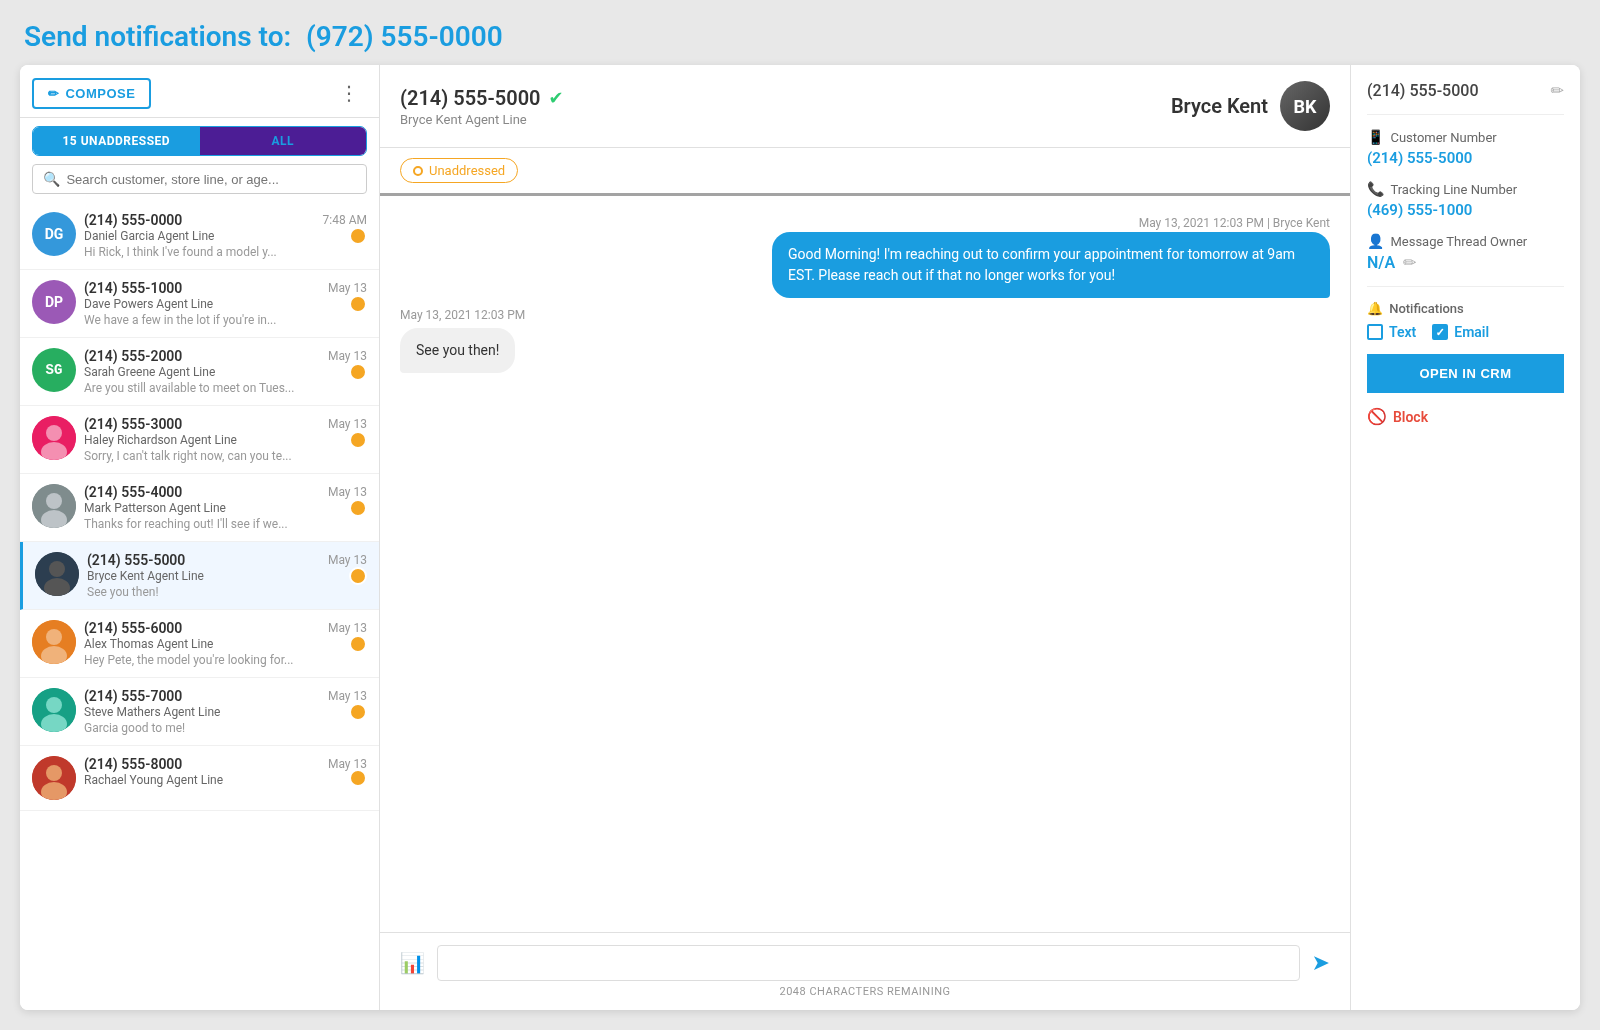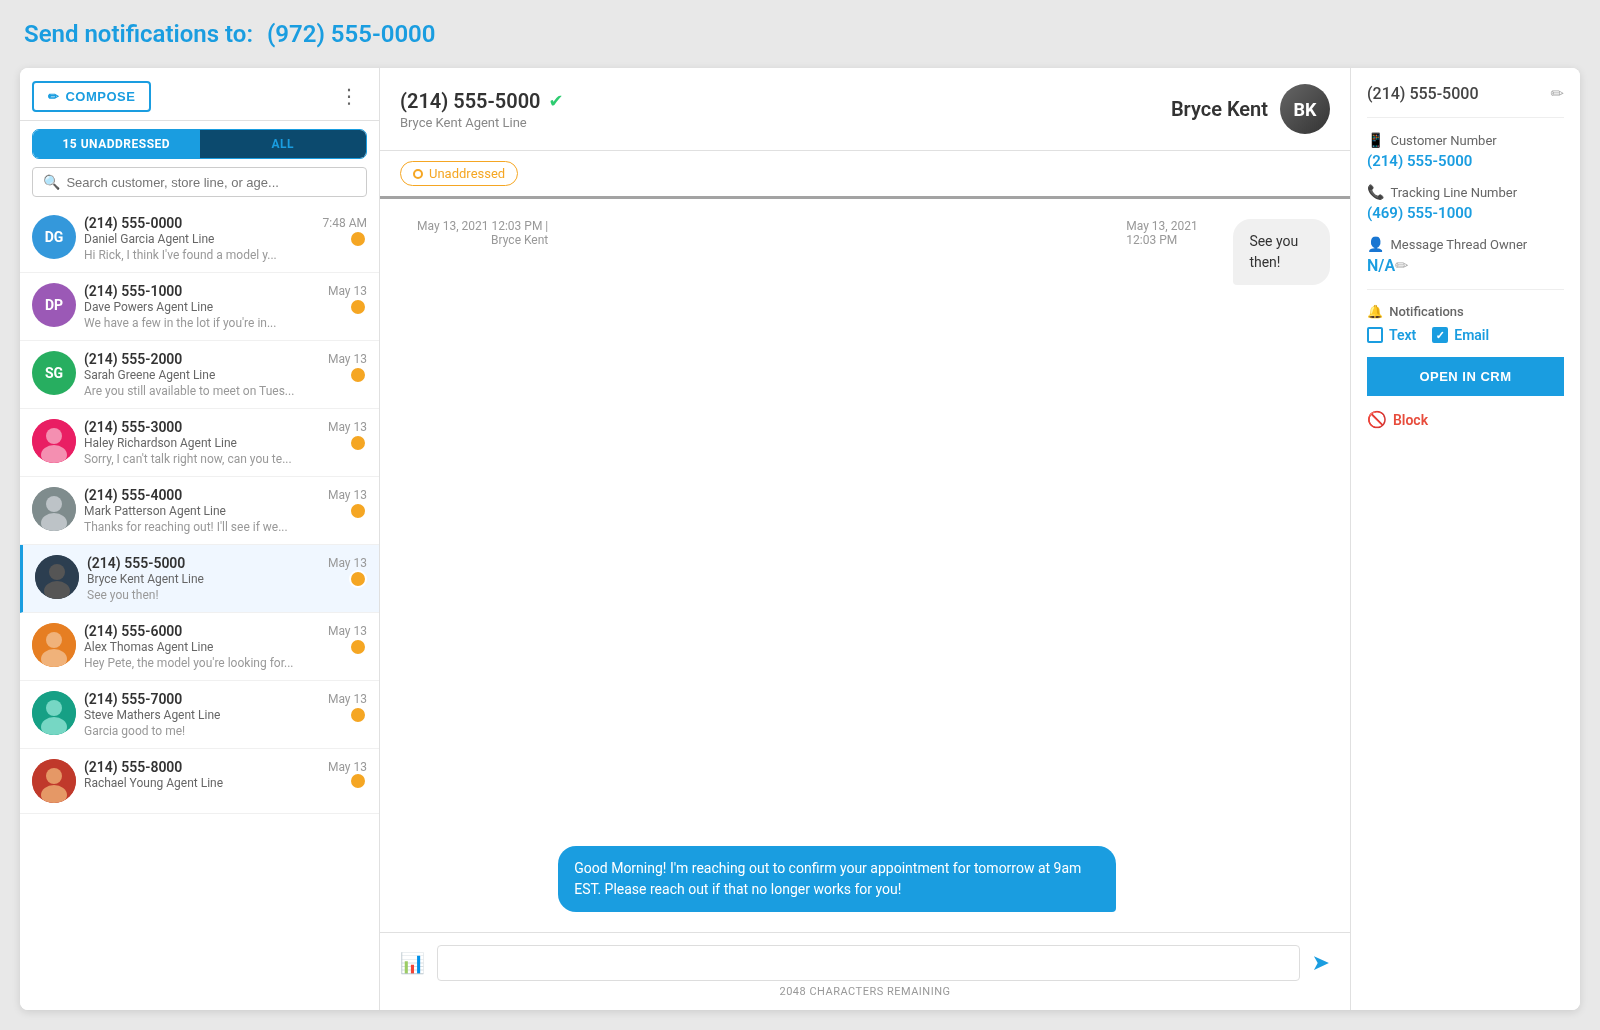--- a/index.html
+++ b/index.html
@@ -6,24 +6,24 @@
     body {
       font-family: -apple-system, BlinkMacSystemFont, 'Segoe UI', Roboto, sans-serif;
       background: #e8e8e8;
       width: 1600px;
       min-height: 1030px;
       display: flex;
       flex-direction: column;
       padding: 20px;
     }
     .page-header {
-      font-size: 24px;
+      font-size: 28px;
       font-weight: 400;
       color: #333;
-      margin-bottom: 20px;
+      margin-bottom: 12px;
       padding: 0 4px;
     }
     .page-header span {
       color: #1a9de0;
       font-weight: 600;
     }
     .main-container {
       display: flex;
       gap: 0;
       background: #fff;
@@ -84,21 +84,21 @@
       font-size: 12px;
       font-weight: 700;
       cursor: pointer;
       letter-spacing: 0.5px;
     }
     .filter-tab.active {
       background: #1a9de0;
       color: #fff;
     }
     .filter-tab.inactive {
-      background: #0c4a6e;
+      background: #4c1d95;
       color: #1a9de0;
     }
     .search-box {
       margin: 0 12px 8px;
       display: flex;
       align-items: center;
       border: 1px solid #ccc;
       border-radius: 4px;
       padding: 6px 10px;
       gap: 6px;
@@ -215,21 +215,21 @@
       width: 10px;
       height: 10px;
       border-radius: 50%;
       border: 2px solid #f5a623;
     }
     .chat-messages {
       flex: 1;
       overflow-y: auto;
       padding: 20px;
       display: flex;
-      flex-direction: row;
+      flex-direction: column;
       gap: 10px;
     }
     .msg-timestamp {
       text-align: right;
       font-size: 12px;
       color: #999;
       margin-bottom: -8px;
     }
     .msg-bubble-right {
       align-self: flex-end;
@@ -324,20 +324,21 @@
       align-items: center;
       gap: 6px;
       font-size: 13px;
       color: #666;
     }
     .info-label-icon { font-size: 14px; }
     .info-value { font-size: 15px; font-weight: 600; color: #1a9de0; }
     .info-na {
       display: flex;
       align-items: center;
+      gap: 8px;
     }
     .info-na-text { font-size: 16px; font-weight: 600; color: #1a9de0; }
     .divider { border: none; border-top: 1px solid #eee; }
     .notifications-label {
       display: flex;
       align-items: center;
       gap: 6px;
       font-size: 13px;
       color: #666;
       font-weight: 500;
@@ -455,21 +456,21 @@
       <div class="conv-top">
         <span class="conv-phone">(214) 555-1000</span>
         <span class="conv-time">May 13</span>
       </div>
       <div class="conv-agent">Dave Powers Agent Line</div>
       <div class="conv-preview">We have a few in the lot if you're in...</div>
     </div>
           <div class="unread-badge"></div>
         </div>
         <div class="conversation-item">
-          <div class="avatar av-green" style="font-size: 14px;">SG</div>
+          <div class="avatar av-green" style="font-size: 14px; font-family: Liberation Mono, monospace;">SG</div>
           <div class="conv-body">
       <div class="conv-top">
         <span class="conv-phone">(214) 555-2000</span>
         <span class="conv-time">May 13</span>
       </div>
       <div class="conv-agent">Sarah Greene Agent Line</div>
       <div class="conv-preview">Are you still available to meet on Tues...</div>
     </div>
           <div class="unread-badge"></div>
         </div>

